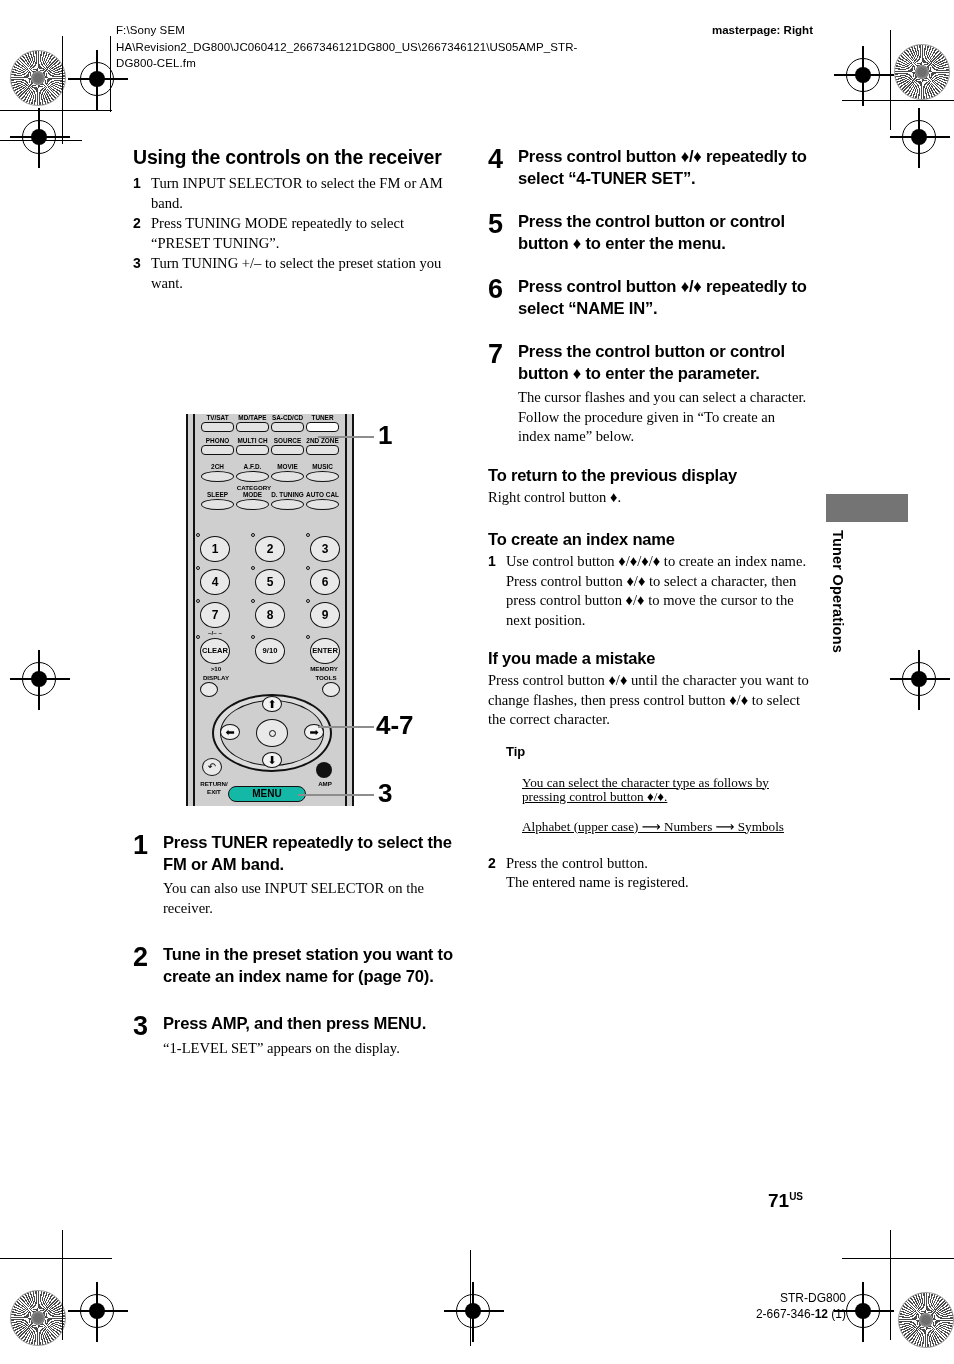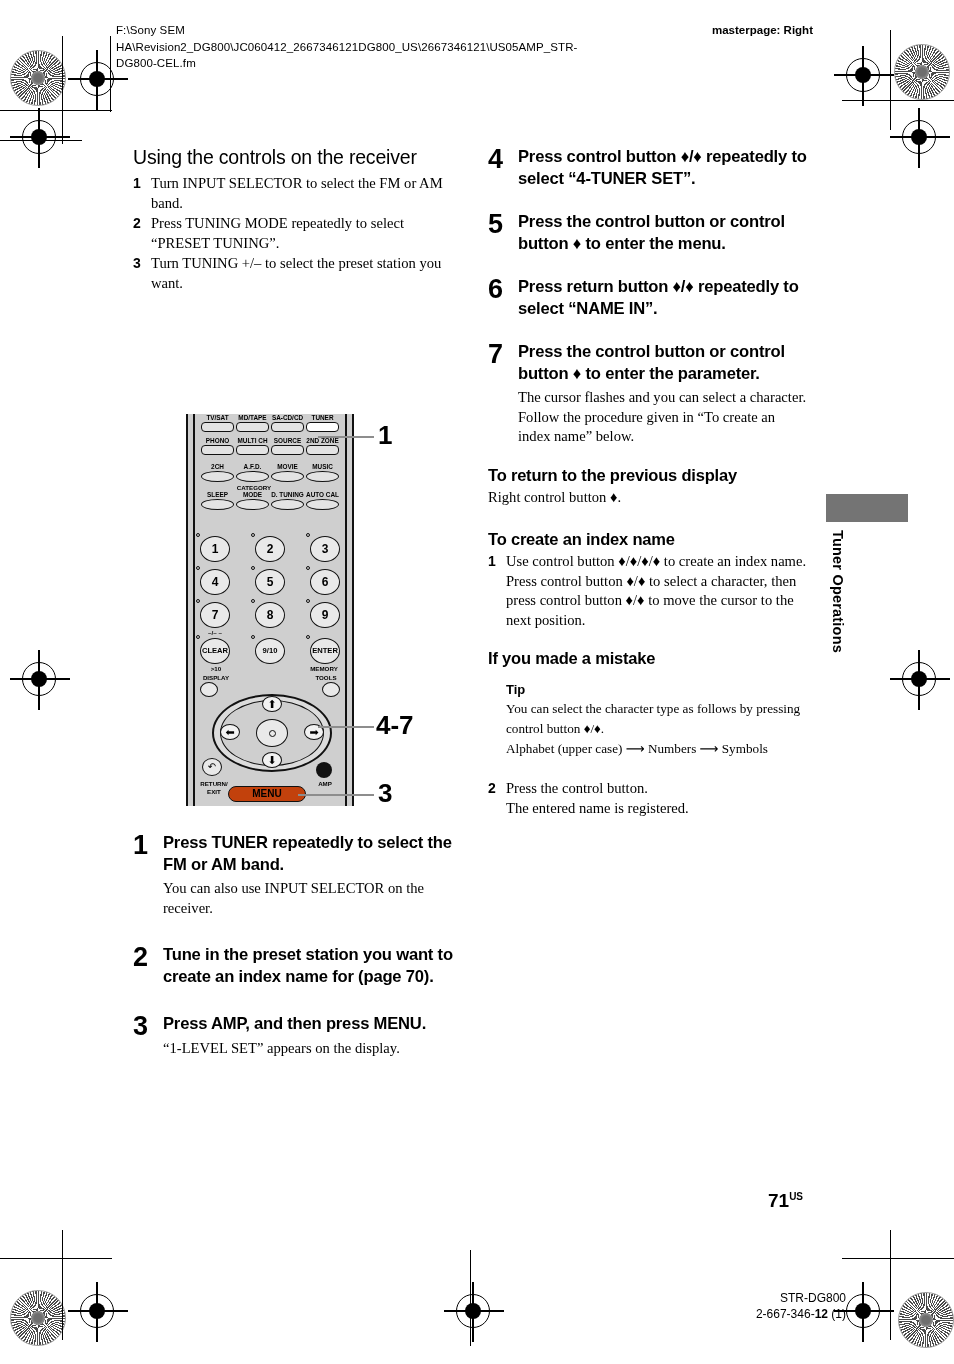--- a/index.html
+++ b/index.html
@@ -34,21 +34,21 @@
               line-height:16.5px; color:#000; letter-spacing:0.1px; }
   .masterpage { position:absolute; left:712px; top:24px;
                 font-family:"Liberation Sans", sans-serif; font-size:11.5px;
                 font-weight:bold; }
 
   
   .col-left  { position:absolute; left:133px; top:146px; width:320px; }
   .col-right { position:absolute; left:488px; top:146px; width:322px; }
 
   h2.sec-plain {
-    font-family:"Liberation Sans", sans-serif; font-weight:normal;
+    font-family:"Liberation Sans", sans-serif; font-weight:bold;
     font-size:19.5px; line-height:22px; margin:0 0 6px 0; letter-spacing:-0.2px;
   }
   .band {
     background:#d9d9d9; font-family:"Liberation Sans", sans-serif;
     font-weight:bold; font-size:19px; line-height:30px;
     padding:3px 0 3px 8px; margin:26px 0 0 0; letter-spacing:-0.2px;
   }
   h3.sub {
     font-family:"Liberation Sans", sans-serif; font-weight:bold;
     font-size:16.5px; line-height:20px; margin:18px 0 3px 0; letter-spacing:-0.2px;
@@ -68,21 +68,21 @@
   
   .bstep { display:flex; margin-top:20px; }
   .bstep .n { font-family:"Liberation Sans", sans-serif; font-weight:bold;
               font-size:27px; line-height:26px; width:30px; flex:0 0 30px; }
   .bstep .body { flex:1; }
   .bstep .head { font-family:"Liberation Sans", sans-serif; font-weight:bold;
                  font-size:16.6px; line-height:21.5px; letter-spacing:-0.2px; }
   .bstep .note { font-size:14.6px; line-height:19.5px; margin-top:4px; }
 
   p.body { font-size:14.6px; line-height:19.5px; margin:2px 0 0 0; }
-  p.tipbody { font-size:13.2px; line-height:20px; margin:0; }
+  p.tipbody { font-size:13.2px; line-height:14px; margin:16px;text-decoration:underline; }
   .indent-sub { margin-left:18px; }
 
   
   .remote-wrap { position:absolute; left:186px; top:414px; width:250px; height:405px; }
   .remote {
     position:absolute; left:0; top:0; width:168px; height:392px;
     background:#cfcfcf; border-left:2px solid #111; border-right:2px solid #111;
   }
   .remote::before, .remote::after{
     content:""; position:absolute; top:0; bottom:0; width:2px; background:#111;
@@ -115,21 +115,21 @@
   .navring { position:absolute; left:0; top:0; width:120px; height:78px;
              border:2px solid #111; border-radius:50%; background:#dcdcdc; }
   .navinner { position:absolute; left:8px; top:6px; width:104px; height:66px;
               border:1.4px solid #111; border-radius:50%; background:#cfcfcf; }
   .navctr { position:absolute; left:44px; top:25px; width:32px; height:28px;
             border:1.6px solid #111; border-radius:50%; background:#e9e9e9; }
   .navarrow { position:absolute; width:20px; height:16px; border:1.5px solid #111;
               border-radius:50%; background:#f2f2f2; text-align:center;
               font-size:11px; line-height:14px; color:#000; }
   .menu-btn { position:absolute; left:40px; top:372px; width:78px; height:16px;
-              border:1.6px solid #111; border-radius:8px; background:#c2410c;
+              border:1.6px solid #111; border-radius:8px; background:#14b8a6;
               font-family:"Liberation Sans", sans-serif; font-weight:bold;
               font-size:10px; line-height:13px; text-align:center; }
   .amp-btn { position:absolute; left:128px; top:348px; width:16px; height:16px;
              border-radius:50%; background:#111; }
 
   .callout { position:absolute; font-family:"Liberation Sans", sans-serif;
              font-weight:bold; font-size:26px; line-height:26px; }
   .lead { position:absolute; height:1.6px; background:#8d8d8d; }
 
   
@@ -388,21 +388,21 @@
   <div class="bstep" style="margin-top:22px;">
     <div class="n">5</div>
     <div class="body">
       <div class="head">Press the control button or control button ♦ to enter the menu.</div>
     </div>
   </div>
 
   <div class="bstep" style="margin-top:22px;">
     <div class="n">6</div>
     <div class="body">
-      <div class="head">Press return button ♦/♦ repeatedly to select “NAME IN”.</div>
+      <div class="head">Press control button ♦/♦ repeatedly to select “NAME IN”.</div>
     </div>
   </div>
 
   <div class="bstep" style="margin-top:22px;">
     <div class="n">7</div>
     <div class="body">
       <div class="head">Press the control button or control button ♦ to enter the parameter.</div>
       <div class="note">The cursor flashes and you can select a character. Follow the procedure given in “To create an index name” below.</div>
     </div>
   </div>
@@ -414,20 +414,21 @@
 
   <div class="srow">
     <span class="n">1</span>
     <span class="t">
       <span>Use control button ♦/♦/♦/♦ to create an index name.</span><br>
       <span>Press control button ♦/♦ to select a character, then press control button ♦/♦ to move the cursor to the next position.</span>
     </span>
   </div>
 
   <h3 class="sub" style="margin-top:18px;">If you made a mistake</h3>
+  <p class="body">Press control button ♦/♦ until the character you want to change flashes, then press control button ♦/♦ to select the correct character.</p>
 
   <div class="indent-sub">
     <h4 class="tip">Tip</h4>
     <p class="tipbody">You can select the character type as follows by pressing control button ♦/♦.</p>
     <p class="tipbody">Alphabet (upper case) ⟶ Numbers ⟶ Symbols</p>
   </div>
 
   <div class="srow" style="margin-top:20px;">
     <span class="n">2</span>
     <span class="t">

